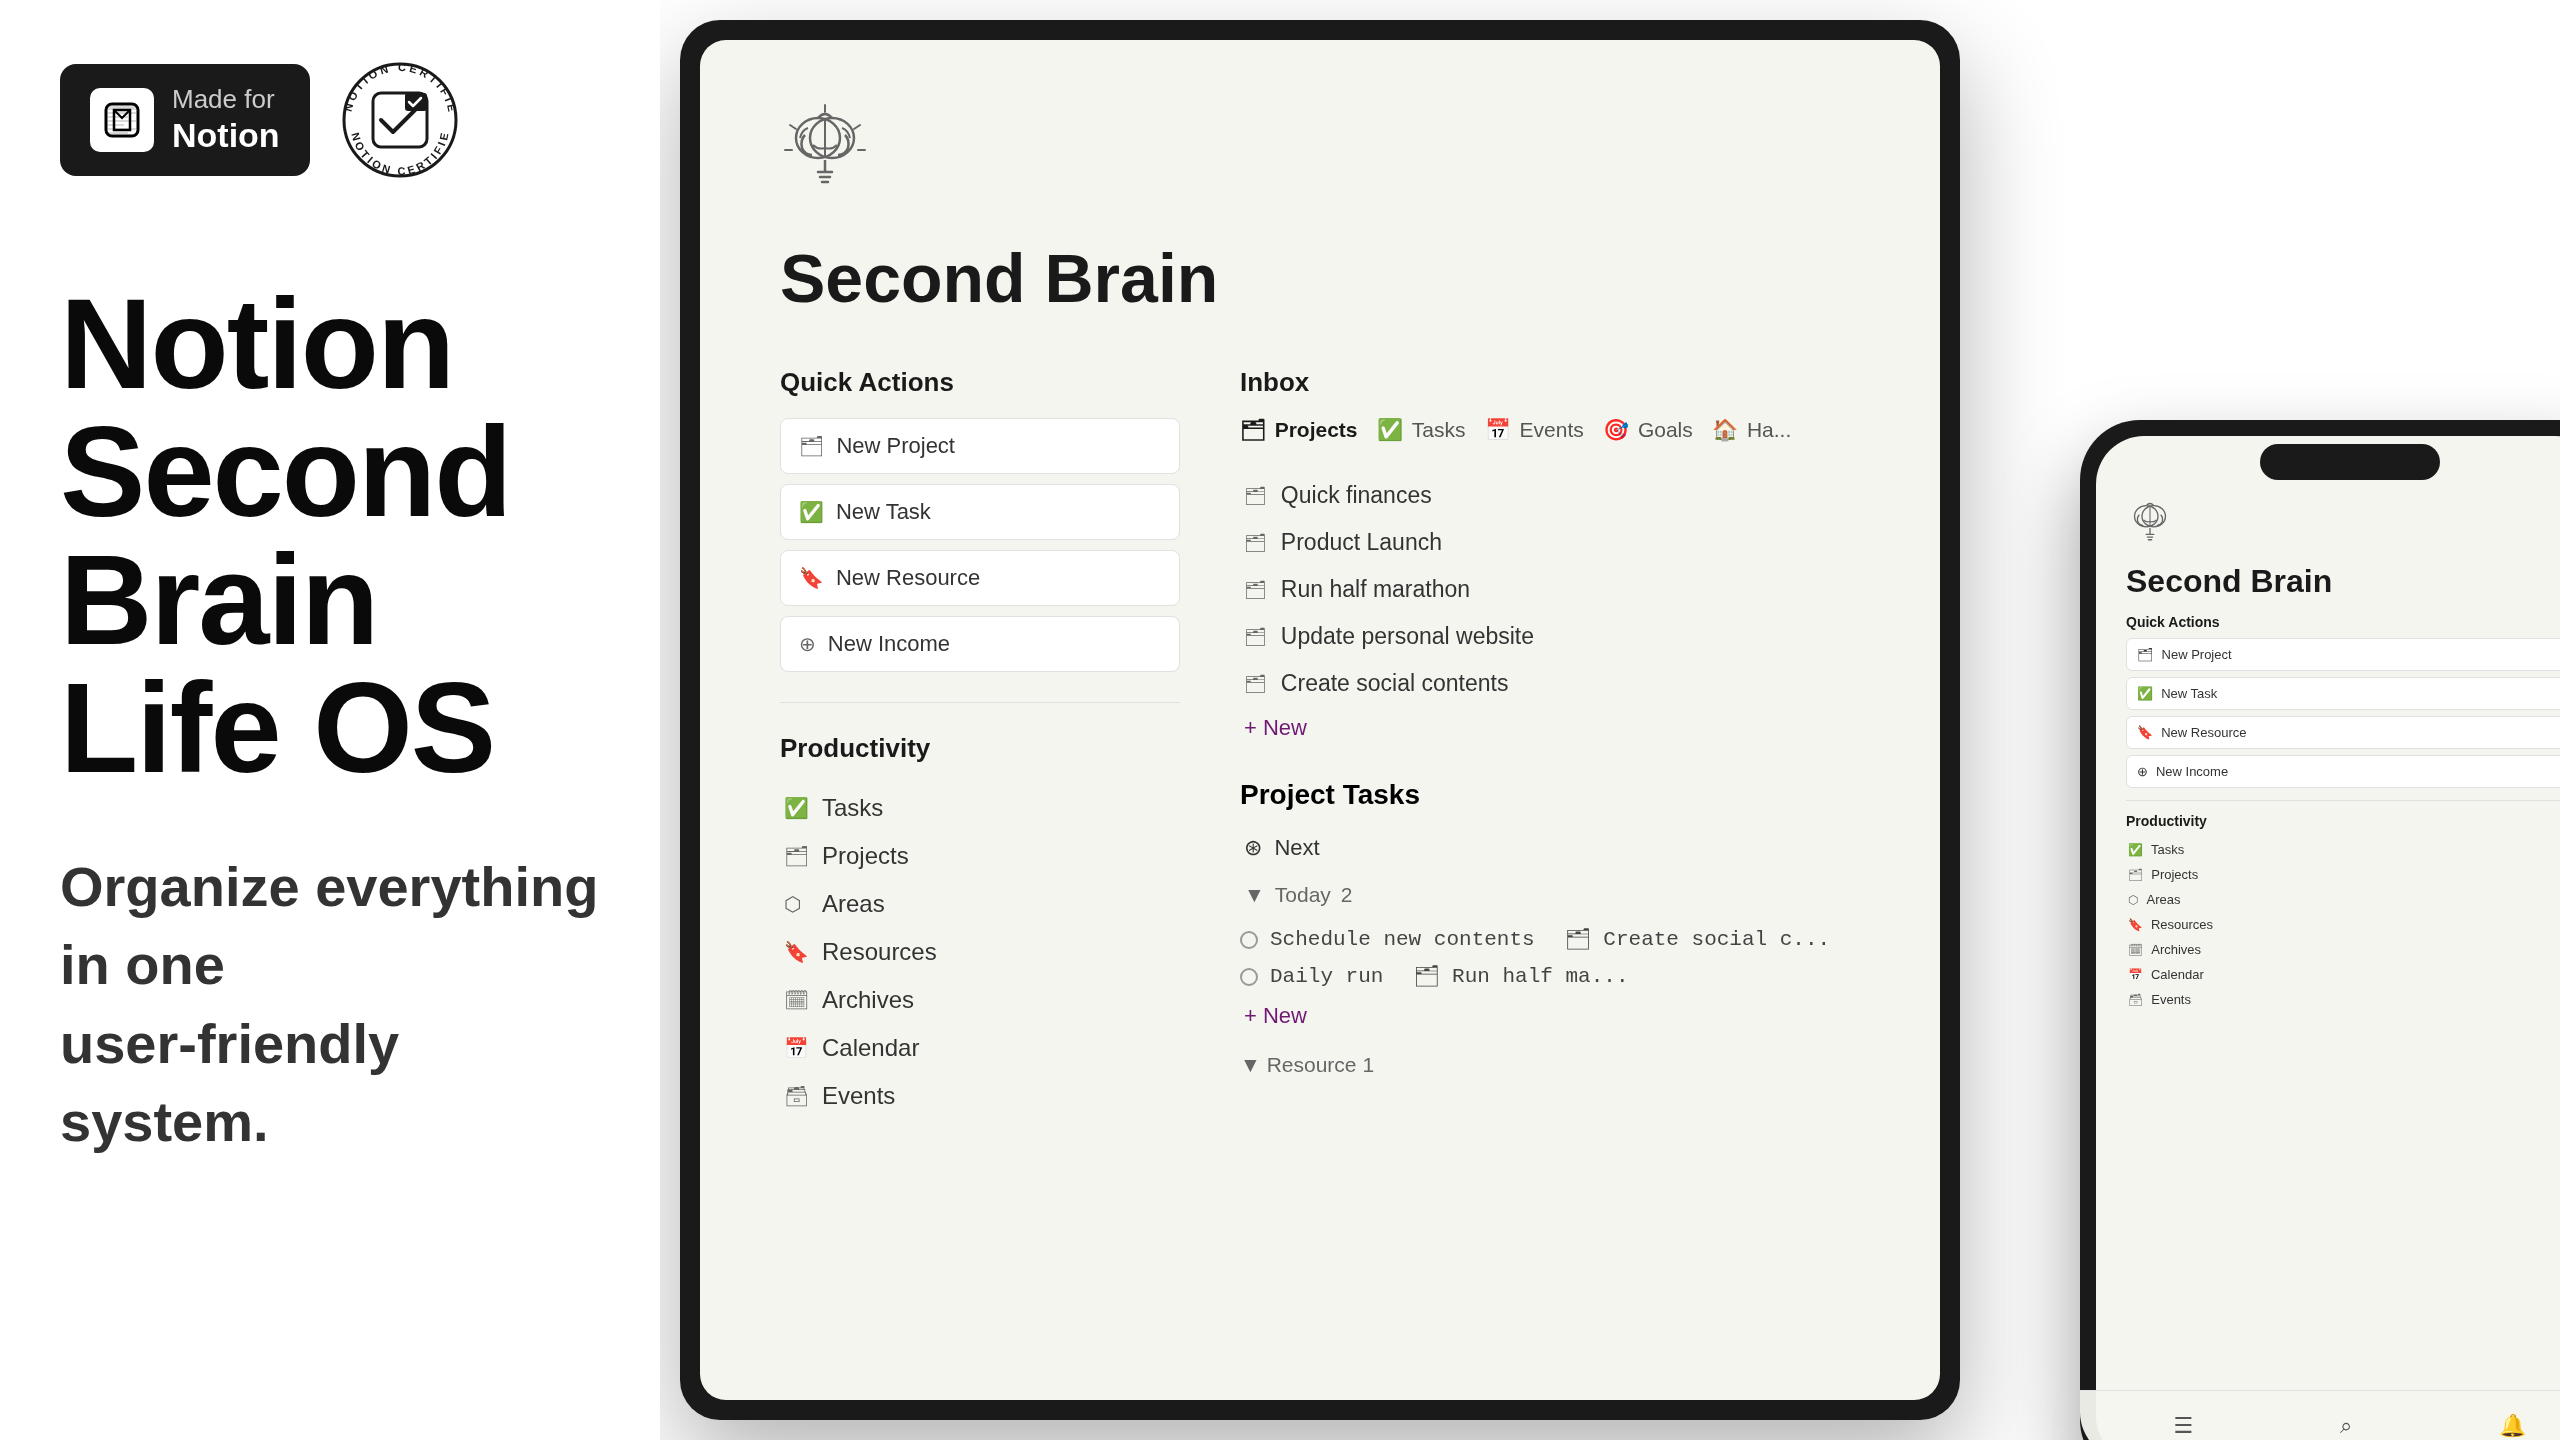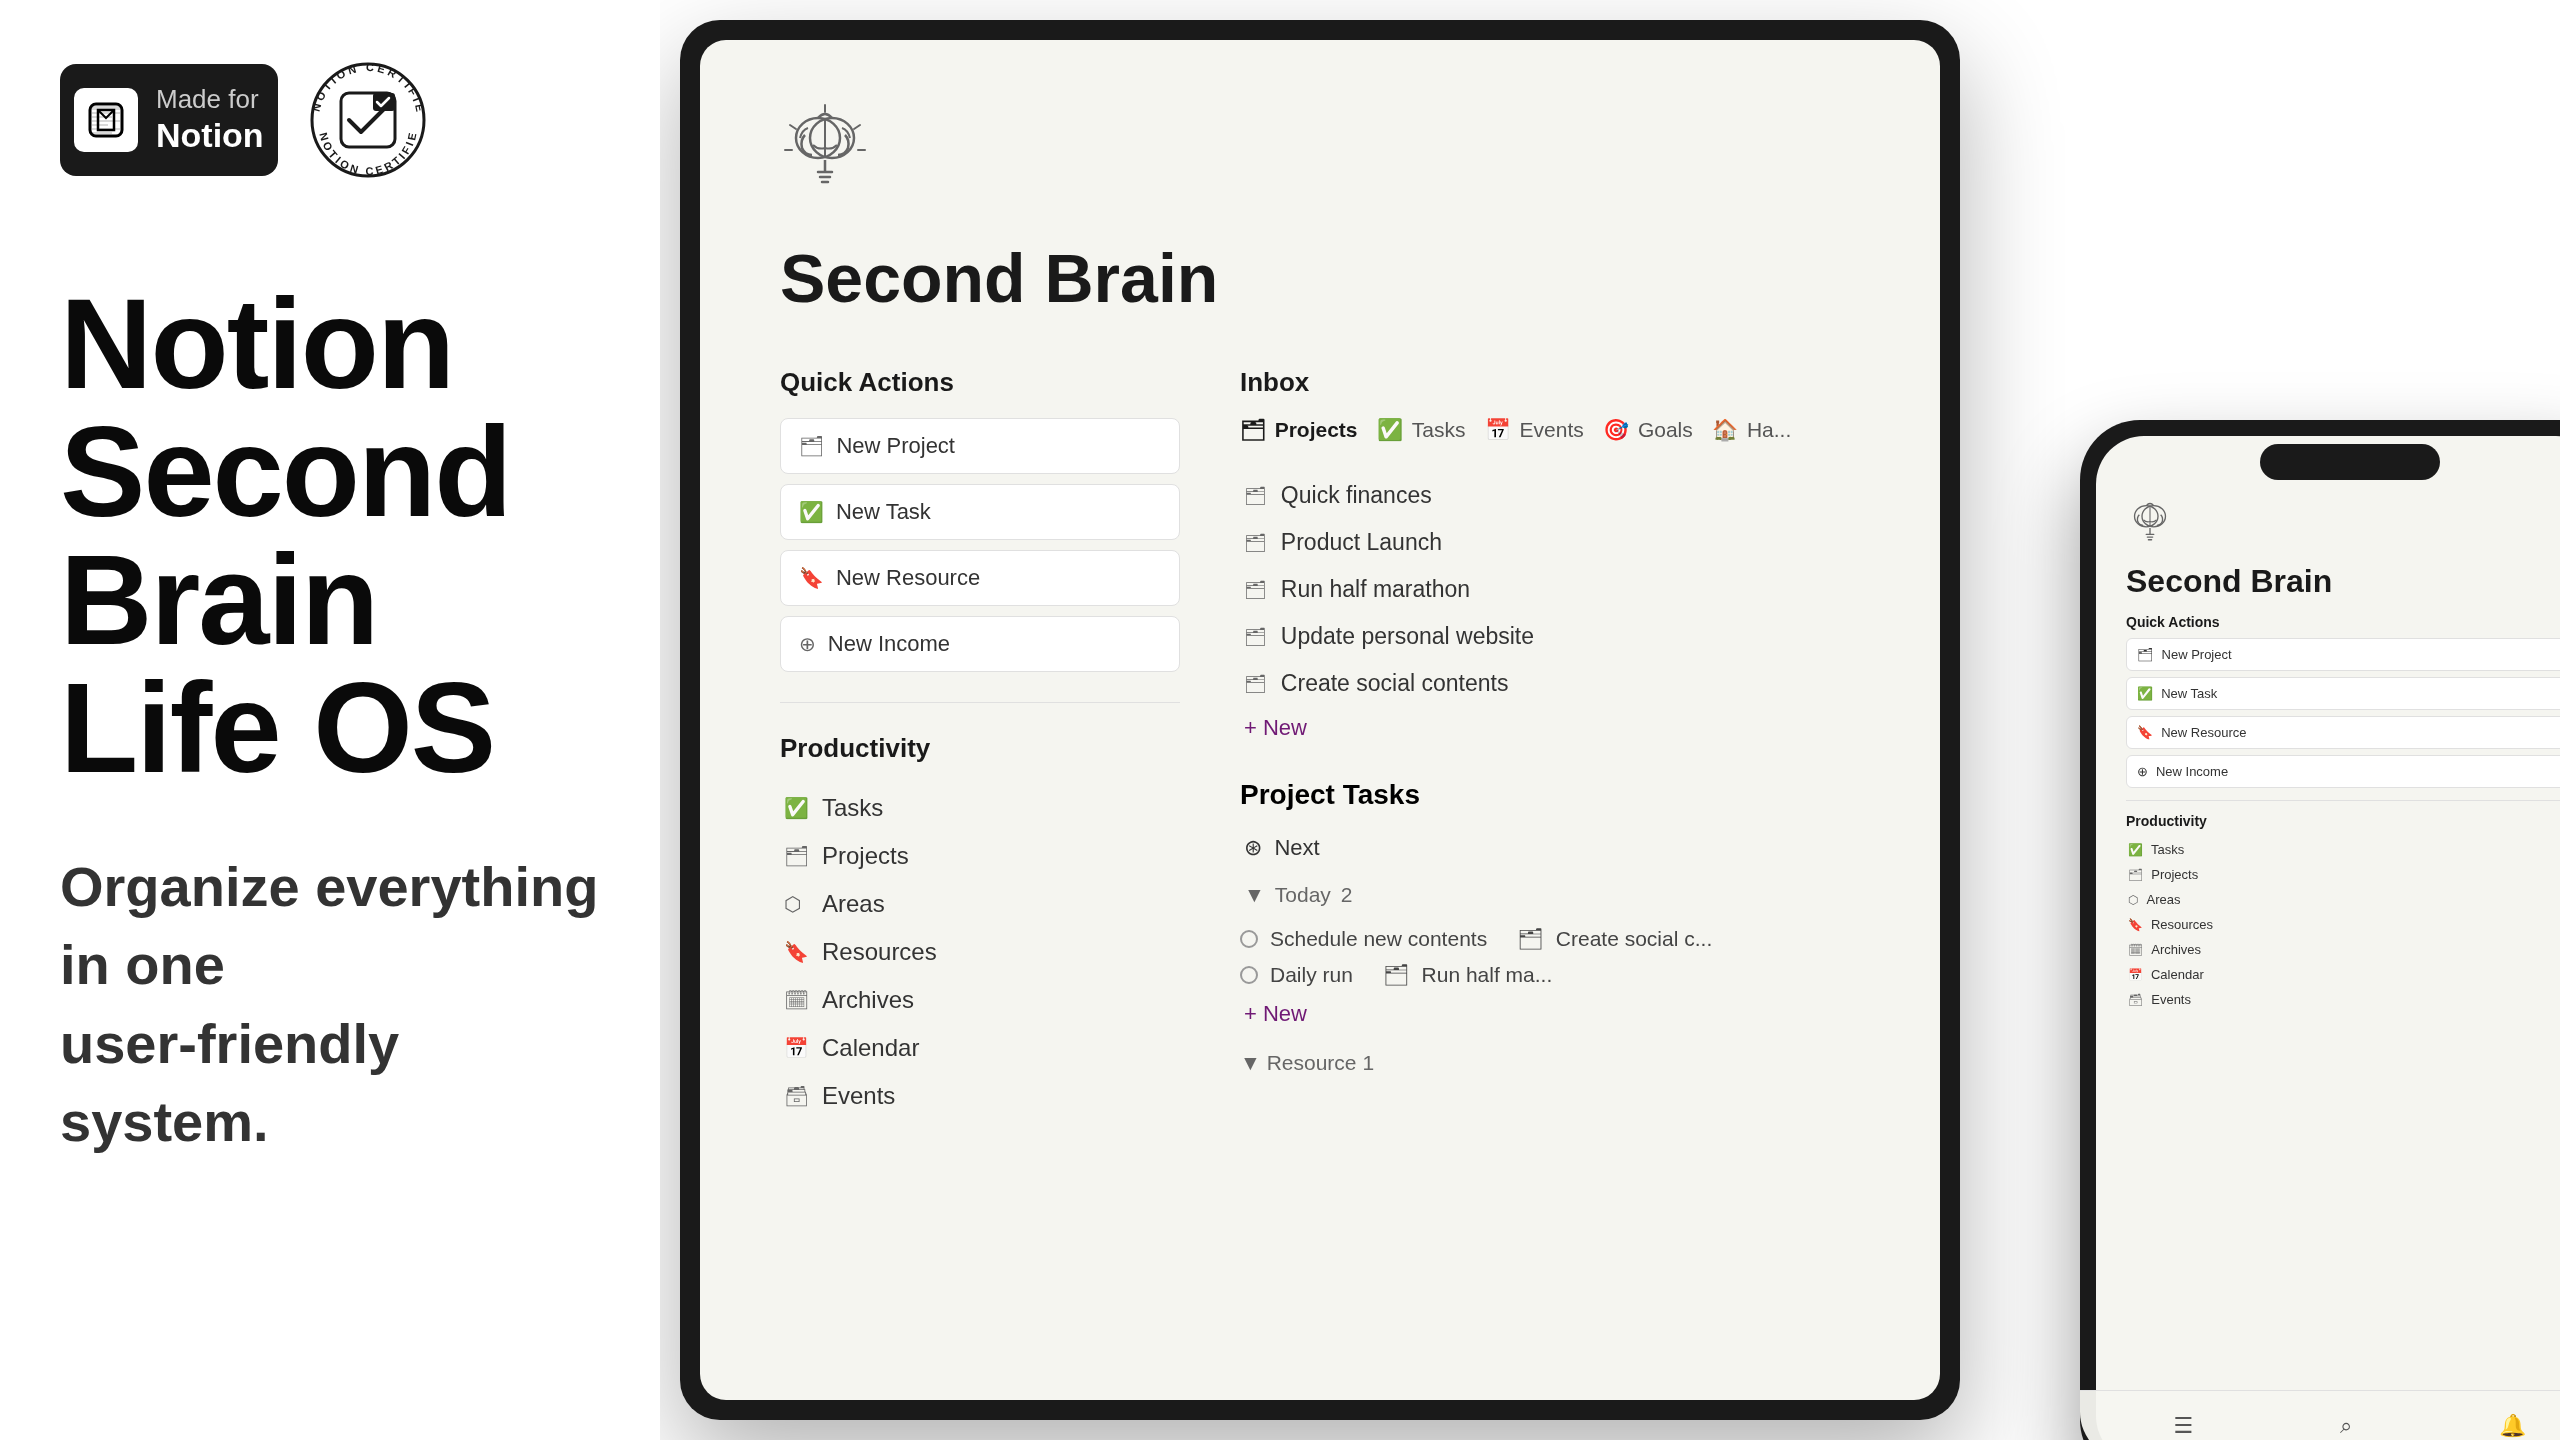--- a/index.html
+++ b/index.html
@@ -28,21 +28,21 @@
       display: flex;
       align-items: center;
       gap: 30px;
       margin-bottom: 80px;
     }
 
     .made-for-notion-badge {
       background: #1a1a1a;
       color: #ffffff;
       border-radius: 16px;
-      padding: 20px 14px;
+      padding: 20px 30px;
       display: flex;
       align-items: center;
       gap: 18px;
     }
 
     .notion-icon-box {
       width: 64px;
       height: 64px;
       background: #fff;
       border-radius: 10px;
@@ -290,20 +290,21 @@
       gap: 30px;
     }
 
     .task-item {
       display: flex;
       align-items: center;
       gap: 12px;
       font-size: 21px;
       color: #444;
       padding: 6px 0;
+      font-family: Liberation Mono, monospace;
     }
 
     .task-circle {
       width: 18px;
       height: 18px;
       border: 2px solid #999;
       border-radius: 50%;
       flex-shrink: 0;
     }
 

